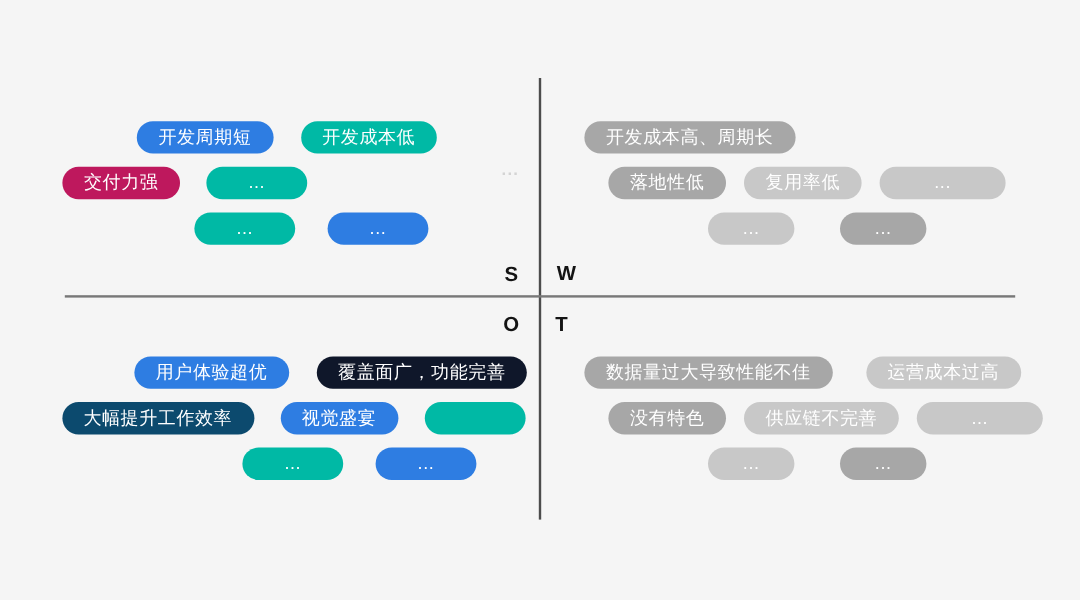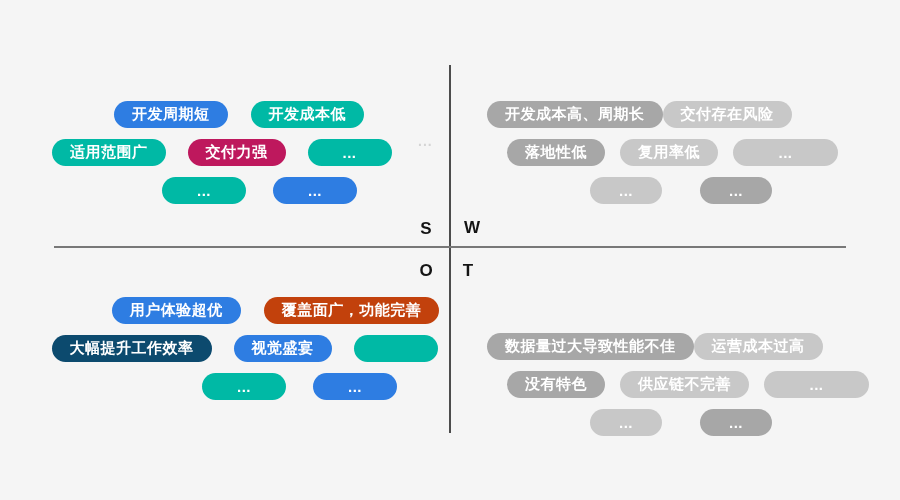--- a/index.html
+++ b/index.html
@@ -19,34 +19,34 @@
   #axis-s{left:416px;top:219px;}
   #axis-w{left:462px;top:218px;}
   #axis-o{left:416px;top:261px;}
   #axis-t{left:458px;top:261px;}
 
   
   .quad{position:absolute;display:flex;flex-direction:column;}
   #quad-s{left:52px;top:101px;width:385px;}
   #quad-w{left:487px;top:101px;width:385px;}
   #quad-o{left:52px;top:297px;width:385px;align-items:center;}
-  #quad-t{left:487px;top:297px;width:385px;margin-top:36px;}
+  #quad-t{left:487px;top:297px;width:385px;}
 
   .pill-row{display:flex;height:27px;margin-bottom:11px;}
   .quad-left  .row1{padding-left:62px;gap:23px;}
   .quad-left  .row2{gap:22px;}
   .quad-left  .row3{padding-left:110px;gap:27px;}
-  .quad-right .row1{}
+  .quad-right .row1{gap:28px;}
   .quad-right .row2{padding-left:20px;gap:15px;}
   .quad-right .row3{padding-left:103px;gap:38px;}
 
   .pill{
     height:27px;border-radius:14px;min-width:84px;padding:0 18px;
     box-sizing:border-box;display:flex;align-items:center;justify-content:center;
-    color:#ffffff;font-size:15px;font-weight:700;white-space:nowrap;letter-spacing:0.5px;
+    color:#ffffff;font-size:15px;font-weight:400;white-space:nowrap;letter-spacing:0.5px;
   }
   .quad-right .row2 .pill:nth-child(3){min-width:105px;}
   .quad-right .row3 .pill{min-width:72px;}
 
   .stray-dots{
     position:absolute;left:418px;top:133px;
     color:#d4d4d4;font-size:14px;font-weight:700;letter-spacing:1px;
   }
 </style>
 </head>
@@ -63,48 +63,46 @@
   <span class="axis-letter" id="axis-t">T</span>
 
   <span class="stray-dots">...</span>
 
   <div class="quad quad-left" id="quad-s">
       <div class="pill-row row1">
         <div class="pill" style="background: rgb(46, 125, 226);">开发周期短</div>
         <div class="pill" style="background: rgb(0, 185, 165);">开发成本低</div>
       </div>
       <div class="pill-row row2">
-        <div class="pill" style="background: rgb(0, 185, 165);">适用范围广</div>
         <div class="pill" style="background: #be185d;">交付力强</div>
         <div class="pill" style="background: rgb(0, 185, 165);">...</div>
       </div>
       <div class="pill-row row3">
         <div class="pill" style="background: rgb(0, 185, 165);">...</div>
         <div class="pill" style="background: rgb(46, 125, 226);">...</div>
       </div>
     </div>
   <div class="quad quad-right" id="quad-w">
       <div class="pill-row row1">
         <div class="pill" style="background: rgb(167, 167, 167);">开发成本高、周期长</div>
-        <div class="pill" style="background: rgb(200, 200, 200);">交付存在风险</div>
       </div>
       <div class="pill-row row2">
         <div class="pill" style="background: rgb(167, 167, 167);">落地性低</div>
         <div class="pill" style="background: rgb(200, 200, 200);">复用率低</div>
         <div class="pill" style="background: rgb(200, 200, 200);">...</div>
       </div>
       <div class="pill-row row3">
         <div class="pill" style="background: rgb(200, 200, 200);">...</div>
         <div class="pill" style="background: rgb(167, 167, 167);">...</div>
       </div>
     </div>
   <div class="quad quad-left" id="quad-o">
       <div class="pill-row row1">
         <div class="pill" style="background: rgb(46, 125, 226);">用户体验超优</div>
-        <div class="pill" style="background: #c2410c;">覆盖面广，功能完善</div>
+        <div class="pill" style="background: #0f172a;">覆盖面广，功能完善</div>
       </div>
       <div class="pill-row row2">
         <div class="pill" style="background: #0c4a6e;">大幅提升工作效率</div>
         <div class="pill" style="background: rgb(46, 125, 226);">视觉盛宴</div>
         <div class="pill" style="background: rgb(0, 185, 165);"></div>
       </div>
       <div class="pill-row row3">
         <div class="pill" style="background: rgb(0, 185, 165);">...</div>
         <div class="pill" style="background: rgb(46, 125, 226);">...</div>
       </div>

